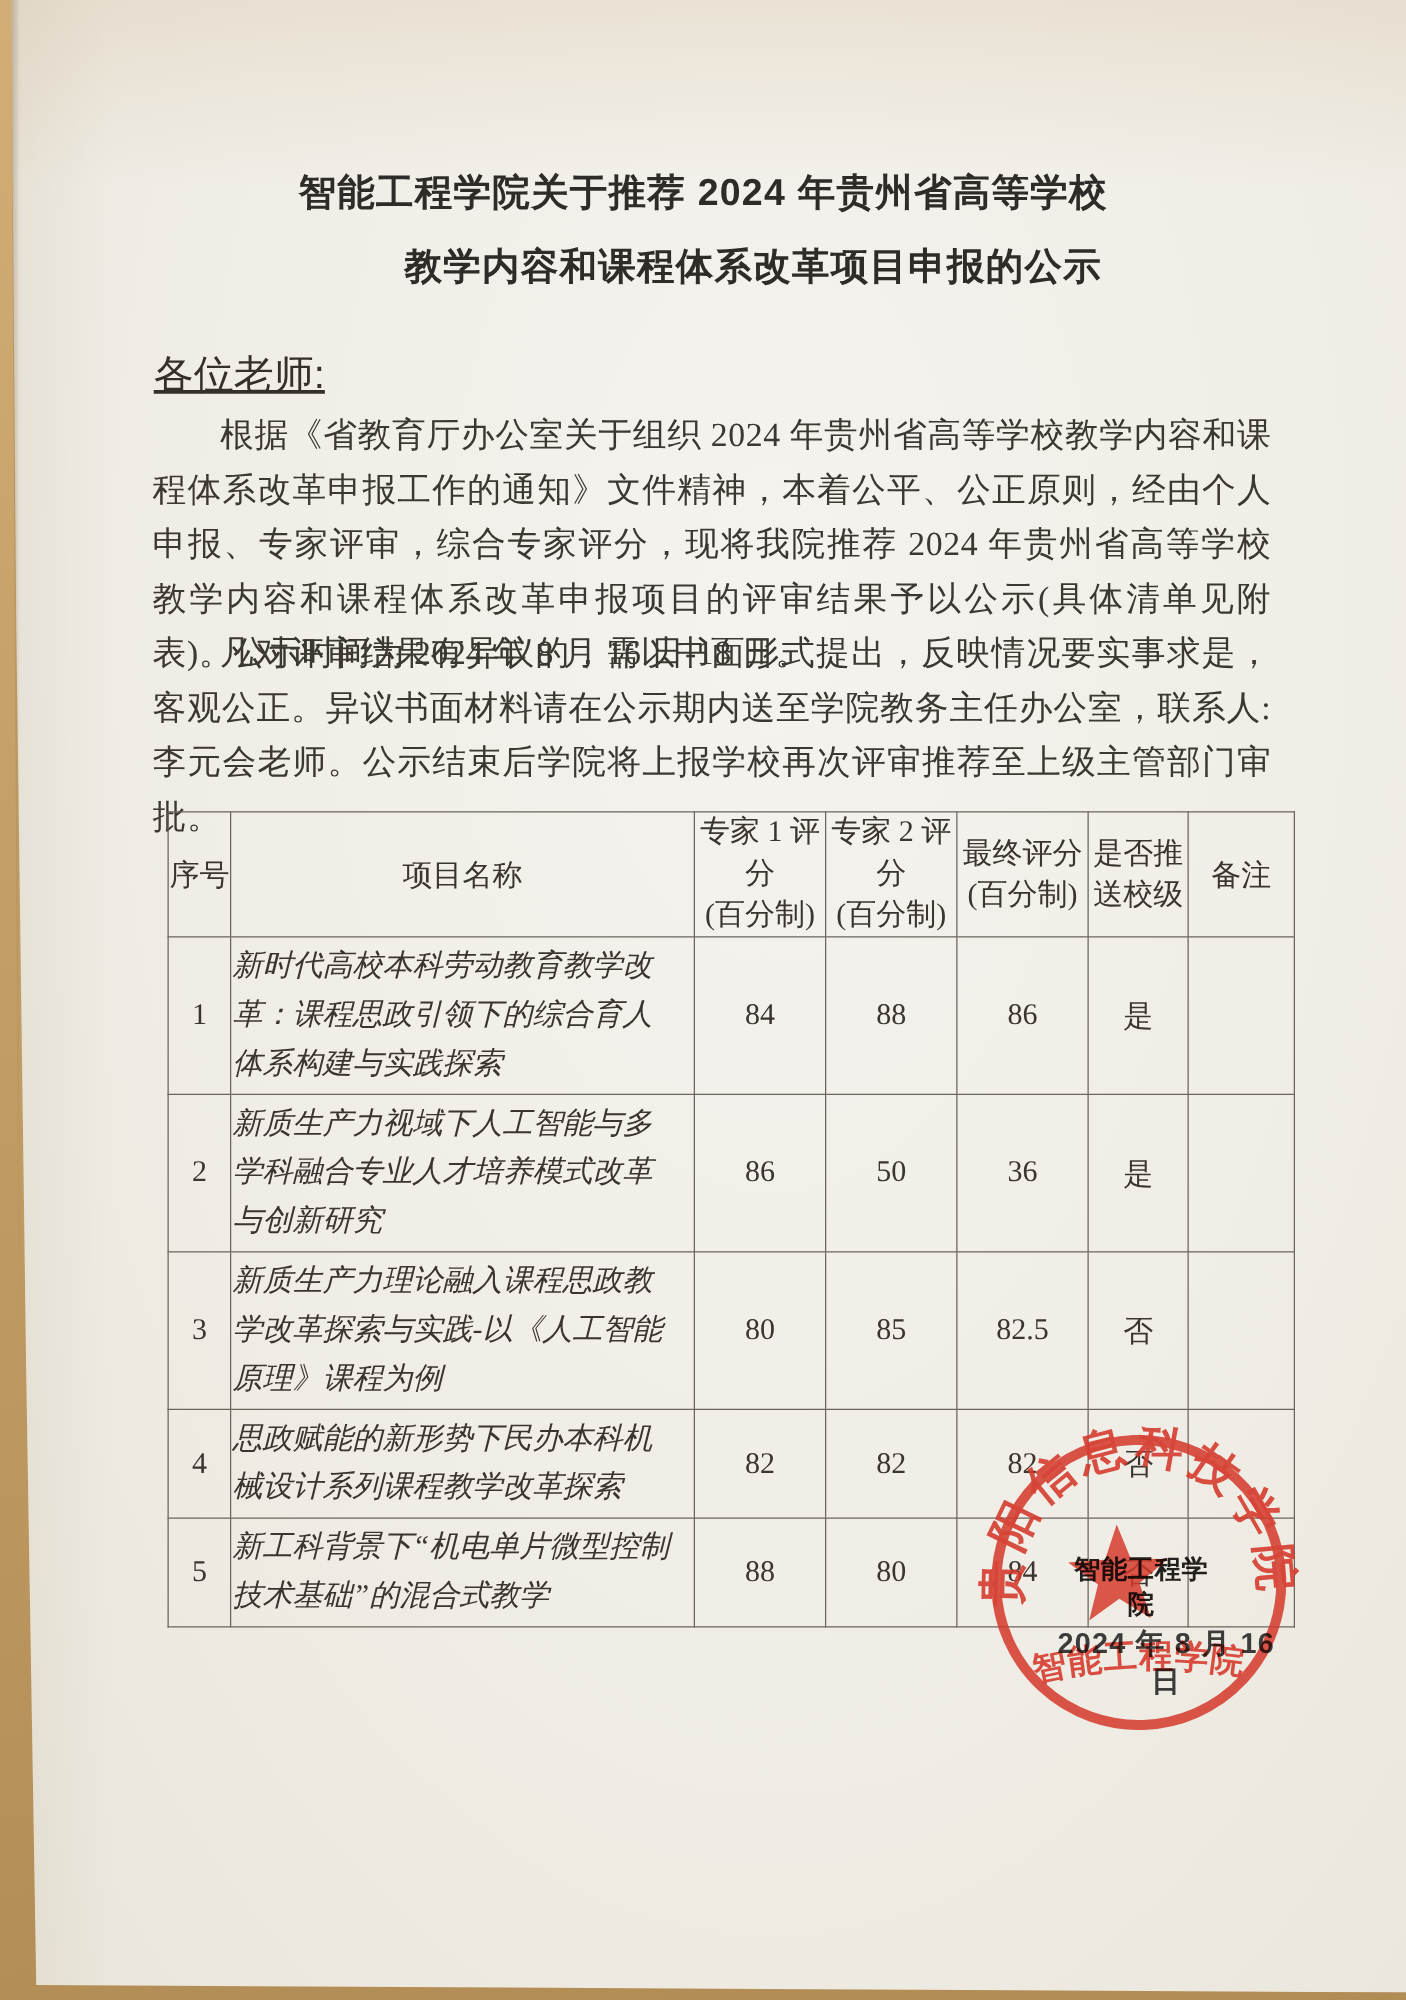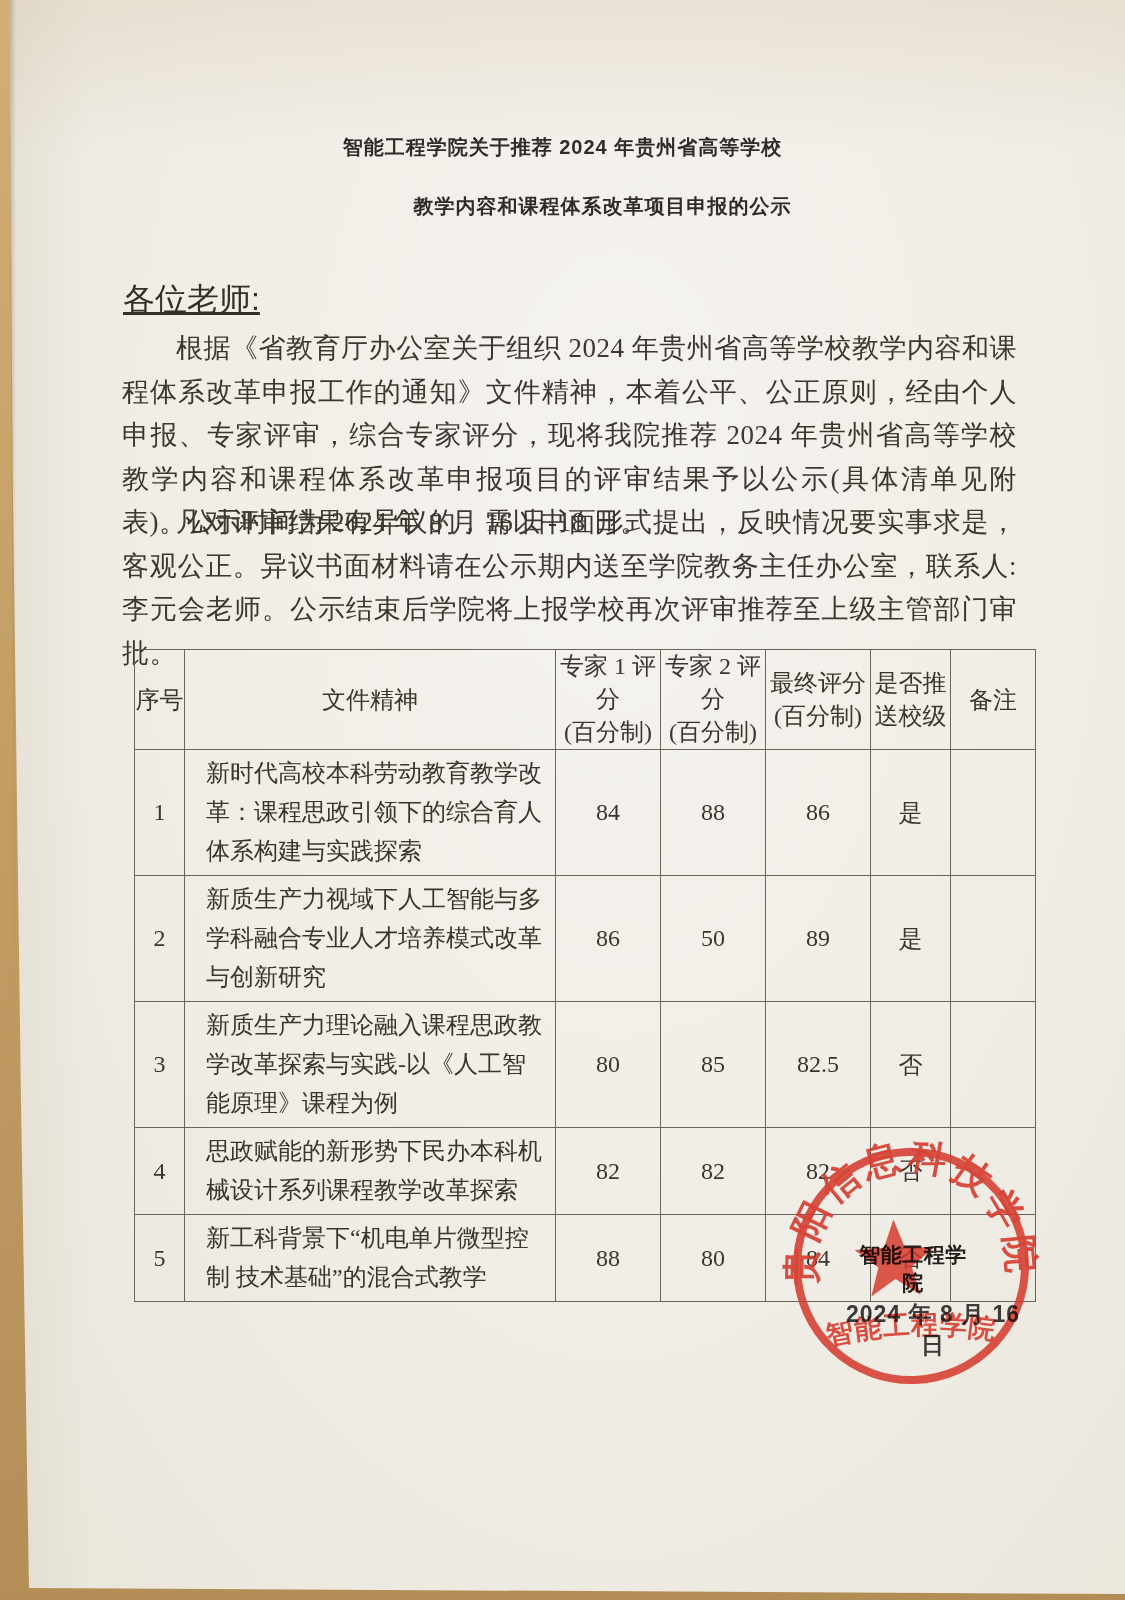--- a/index.html
+++ b/index.html
@@ -17,21 +17,21 @@
       radial-gradient(ellipse at 55% 30%,#f5f3ee 0%,#f0ede6 55%,#e9e5da 100%);
   }
   .edge-shade{
     position:absolute;left:6px;top:0;width:10px;height:1600px;
     background:linear-gradient(90deg,rgba(110,85,50,.45),rgba(110,85,50,0));
     clip-path:polygon(3px 0,10px 0,22px 1600px,12px 1600px);
   }
   .title{
     position:absolute;left:0;width:1125px;text-align:center;
     font-family:"Liberation Sans","DejaVu Sans",sans-serif;
-    font-weight:700;font-size:20px;color:#2f2b29;letter-spacing:1px;
+    font-weight:700;font-size:30px;color:#2f2b29;letter-spacing:1px;
   }
   .title.l1{top:134px;}
   .title.l2{top:193px;margin-left:40px;}
   .greeting{
     position:absolute;left:123px;top:278px;
     font-family:"Liberation Sans","DejaVu Sans",sans-serif;
     font-size:32px;color:#343029;font-weight:500;text-decoration:underline;
   }
   .para{
     position:absolute;left:122px;width:895px;
@@ -43,21 +43,21 @@
   table.score{
     position:absolute;left:134px;top:649px;width:901px;
     border-collapse:collapse;table-layout:fixed;
     font-size:24px;color:#3a352e;
   }
   table.score td{
     border:1px solid #6b655c;vertical-align:middle;text-align:center;
     padding:0;overflow:hidden;
   }
   table.score td.name{
-    text-align:left;padding:4px 10px 4px 21px;line-height:39px;font-size:24px;
+    text-align:left;padding:4px 10px 4px 1px;line-height:39px;font-size:24px;font-style:italic;
   }
   .hdr2{line-height:33px;}
   .stamp{position:absolute;left:761px;top:1116px;width:300px;height:300px;z-index:2;transform:rotate(-2deg);opacity:.93;}
   .sig-org{
     position:absolute;left:851px;top:1241px;width:124px;text-align:center;z-index:3;
     font-family:"Liberation Sans","DejaVu Sans",sans-serif;
     font-size:21px;font-weight:600;color:#262220;mix-blend-mode:multiply;letter-spacing:.5px;
   }
   .sig-date{
     position:absolute;left:799px;top:1299px;width:180px;text-align:center;z-index:3;
@@ -88,21 +88,21 @@
       <col style="width:105px">
       <col style="width:80px">
       <col style="width:85px">
   </colgroup>
   <tbody>
       <tr style="height:78px">
     <td>
           <div>序号</div>
         </td>
     <td>
-          <div>文件精神</div>
+          <div>项目名称</div>
         </td>
     <td>
           <div class="hdr2">专家 1 评分</div>
           <div class="hdr2">(百分制)</div>
         </td>
     <td>
           <div class="hdr2">专家 2 评分</div>
           <div class="hdr2">(百分制)</div>
         </td>
     <td>
@@ -124,21 +124,21 @@
     <td>88</td>
     <td>86</td>
     <td>是</td>
     <td></td>
   </tr>
   <tr style="height:76px">
     <td>2</td>
     <td class="name">新质生产力视域下人工智能与多学科融合专业人才培养模式改革与创新研究</td>
     <td>86</td>
     <td>50</td>
-    <td>89</td>
+    <td>36</td>
     <td>是</td>
     <td></td>
   </tr>
   <tr style="height:76px">
     <td>3</td>
     <td class="name">新质生产力理论融入课程思政教学改革探索与实践-以《人工智能原理》课程为例</td>
     <td>80</td>
     <td>85</td>
     <td>82.5</td>
     <td>否</td>

